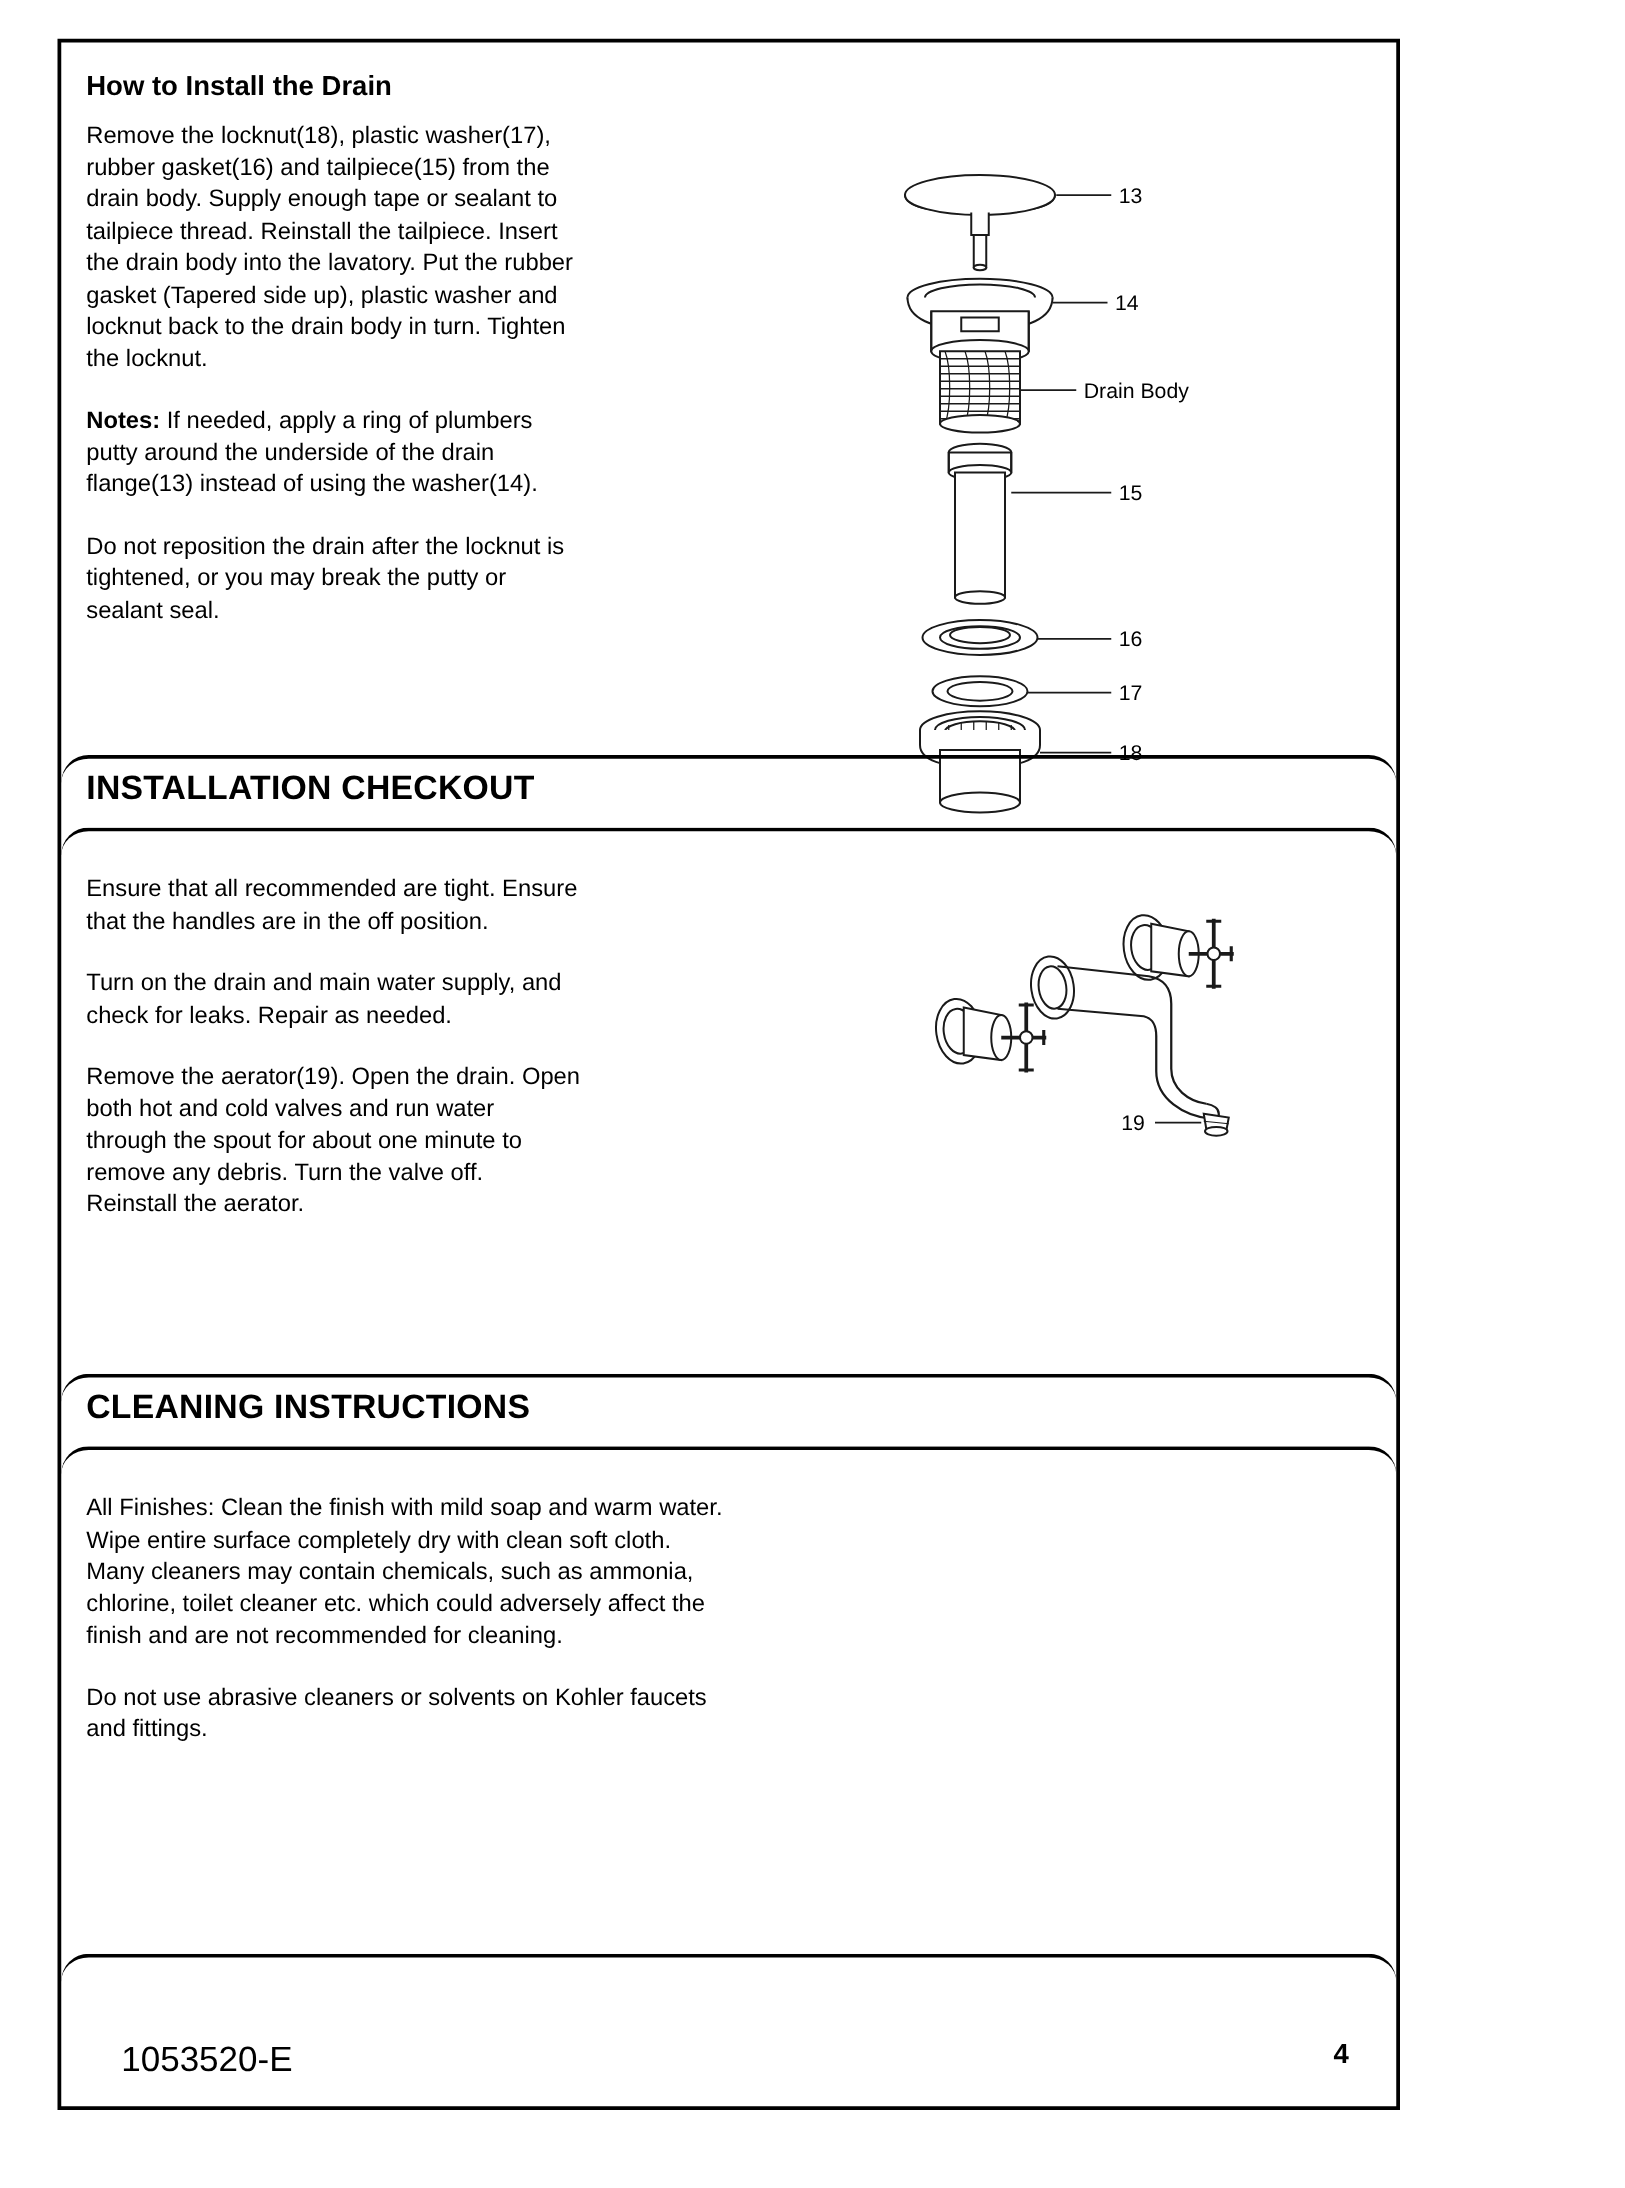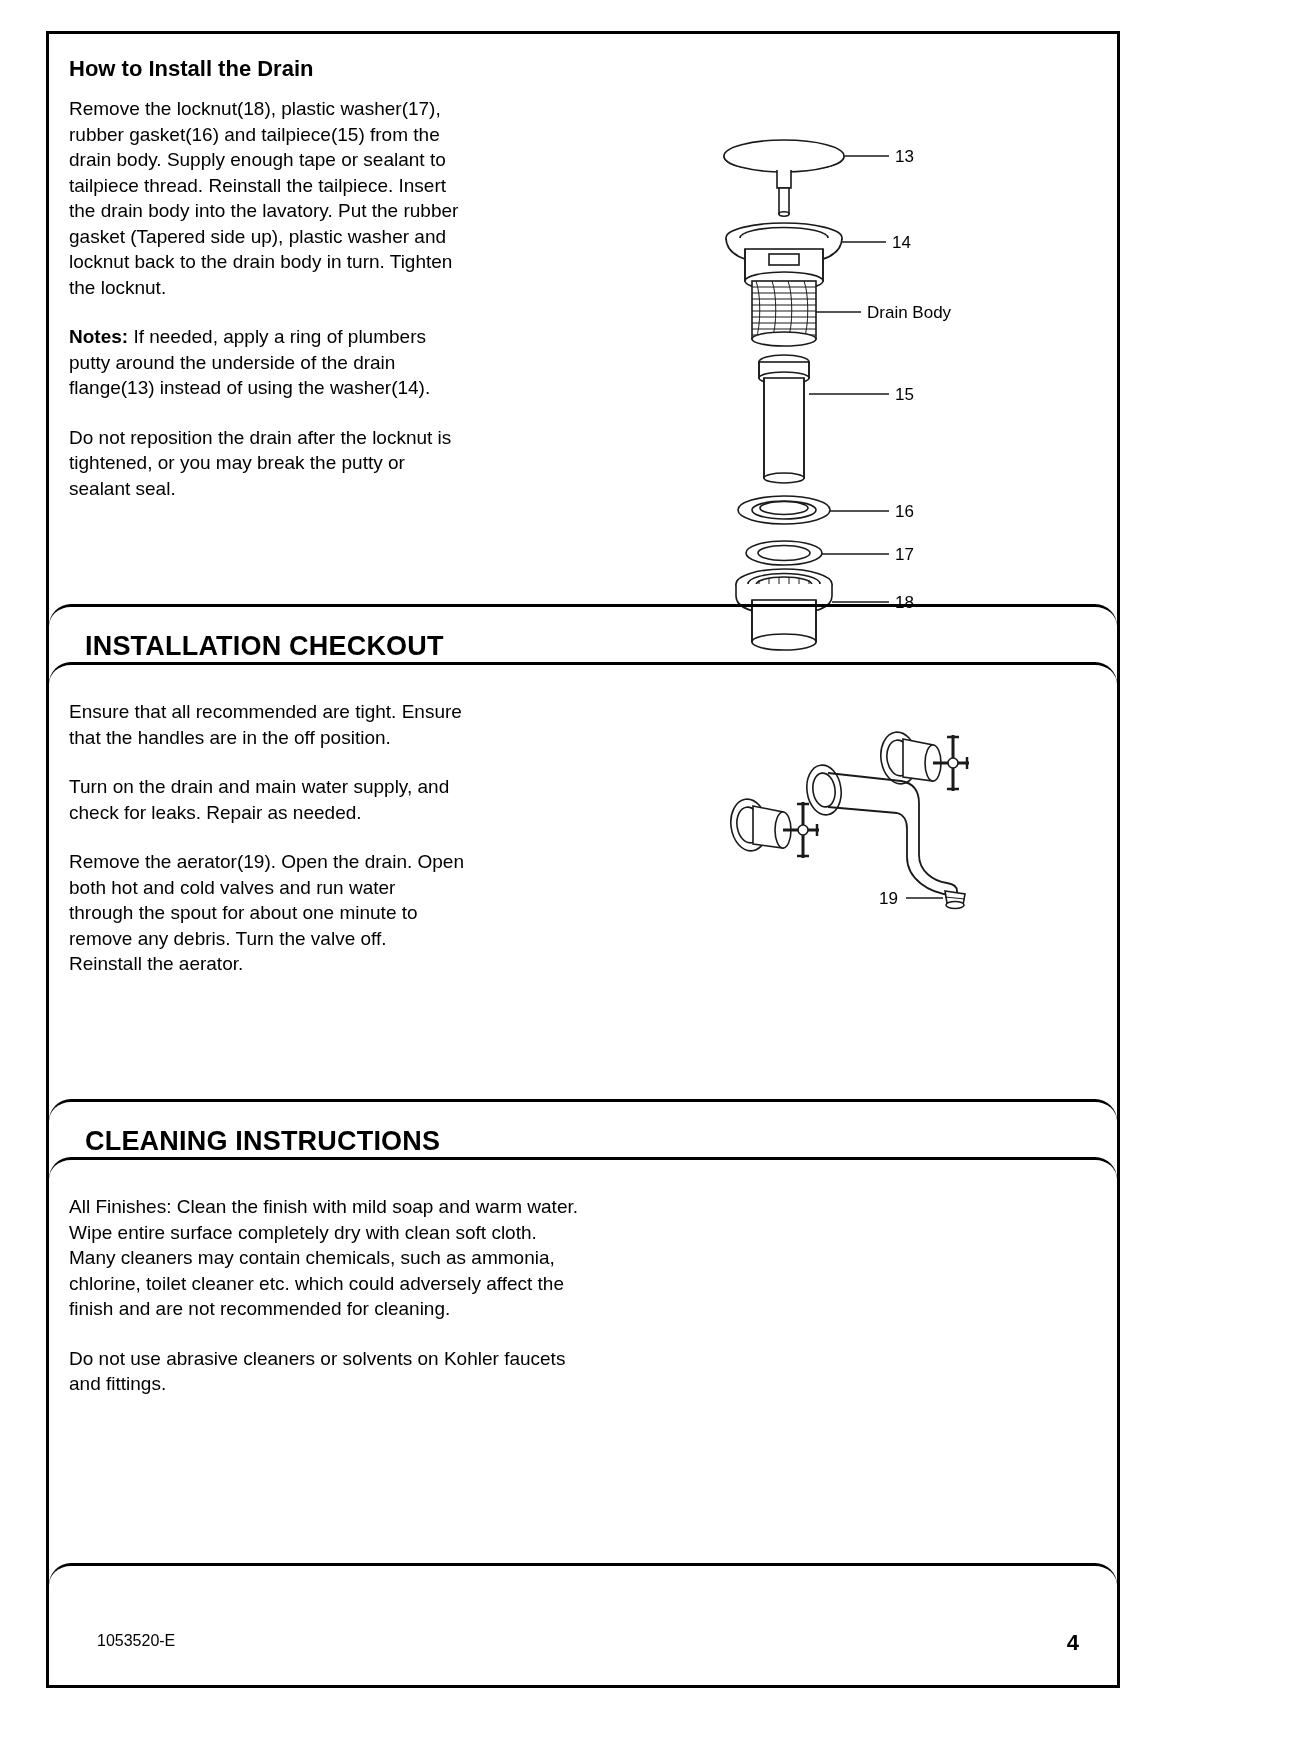--- a/index.html
+++ b/index.html
@@ -36,21 +36,21 @@
   .sec-drain   { top: 0;     height: 570px; }
   .sec-chk-hd  { top: 570px; height: 58px;  border-top: 3px solid #000; }
   .sec-chk-bd  { top: 628px; height: 437px; border-top: 3px solid #000; }
   .sec-cln-hd  { top: 1065px;height: 58px;  border-top: 3px solid #000; }
   .sec-cln-bd  { top: 1123px;height: 406px; border-top: 3px solid #000; }
   .sec-footer  { top: 1529px;height: 122px; border-top: 3px solid #000; }
 
   h1.section-title {
     font-size: 27px;
     font-weight: bold;
-    margin: 16px;
+    margin: 0;
     padding: 8px 0 0 20px;
     letter-spacing: 0.2px;
   }
   h2.sub-title {
     font-size: 22px;
     font-weight: bold;
     margin: 0;
     padding: 22px 0 0 20px;
   }
 
@@ -67,42 +67,42 @@
 
   .drain-text { top: 62px; width: 390px; }
   .chk-text   { top: 34px; width: 395px; }
   .cln-text   { top: 34px; width: 515px; }
 
   
   .footer-left {
     position: absolute;
     left: 48px;
     top: 66px;
-    font-size: 16px;
+    font-size: 28px;
   }
   .footer-right {
     position: absolute;
     right: 38px;
     top: 64px;
     font-size: 22px;
     font-weight: bold;
   }
 
   
   .fig {
     position: absolute;
   }
   .fig-drain {
     left: 600px;
     top: 50px;
     width: 460px;
     height: 500px;
   }
   .fig-faucet {
-    left: 602px;
+    left: 620px;
     top: 30px;
     width: 430px;
     height: 260px;
   }
   svg { display: block; }
   .lbl {
     font-family: "Liberation Sans", sans-serif;
     font-size: 17px;
     fill: #000;
   }

